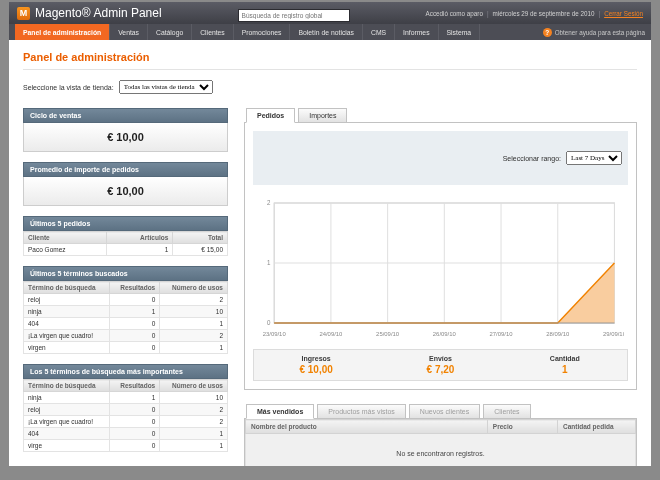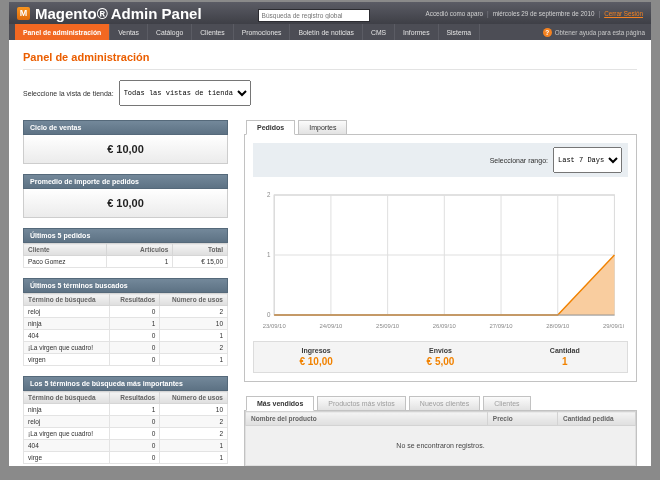--- a/index.html
+++ b/index.html
@@ -4,21 +4,21 @@
 <style>
   * { box-sizing: border-box; margin: 0; padding: 0; }
   html,body { width:660px; height:480px; overflow:hidden; }
   body { background:#8a8a8a; font-family:"Liberation Sans", sans-serif; position:relative; }
   .page { position:absolute; left:9px; top:2px; width:642px; height:464px; background:#ffffff; overflow:hidden; }
 
   
   .hdr { height:22px; background:linear-gradient(#5b5c65,#3e3f46); display:flex; align-items:center; padding:0 8px; }
   .logo { width:13px; height:13px; background:linear-gradient(#f7941e,#e06a0a); color:#fff; font-weight:bold; font-size:9px;
           display:flex; align-items:center; justify-content:center; border-radius:2px; margin-right:5px; flex:none; }
-  .brand { color:#fff; font-size:15px; font-weight:bold; white-space:nowrap; }
+  .brand { color:#fff; font-size:12px; font-weight:normal; white-space:nowrap; }
   .brand .prod { margin-left:3px; }
   .hdr-search { margin:0 auto; }
   .search-input { width:112px; height:13px; font-size:6.5px; border:1px solid #2c2c31; padding:0 3px; font-family:inherit; }
   .hdr-right { display:flex; align-items:center; gap:4px; color:#d2d2d2; font-size:6.3px; white-space:nowrap; }
   .sep { color:#84848d; }
   .logout { color:#f58220; text-decoration:underline; cursor:pointer; }
 
   
   .nav { height:16px; background:#4c4d55; display:flex; align-items:stretch; padding:0 6px; }
   .nav-item { color:#e3e3e3; font-size:6.8px; padding:0 8px; display:flex; align-items:center;
@@ -26,21 +26,21 @@
   .nav-item.active { background:#f26822; color:#fff; font-weight:bold; }
   .nav-help { margin-left:auto; display:flex; align-items:center; gap:3px; color:#c9c9c9; font-size:6.3px; }
   .help-icon { width:9px; height:9px; border-radius:50%; background:#f58220; color:#fff; font-size:6.5px; font-weight:bold;
                display:flex; align-items:center; justify-content:center; }
 
   
   .content { padding:8px 14px; }
   .page-title { color:#eb5e00; font-size:11px; font-weight:bold; margin:3px 0 6px; }
   .rule { border:none; border-top:1px solid #e3e3e3; margin:0 0 10px; }
   .store-row { font-size:7px; color:#2f2f2f; margin-bottom:14px; display:flex; align-items:center; gap:5px; }
-  select { font-size:7px; height:26px; font-family:Liberation Mono, monospace; }
+  select { font-size:7px; height:14px; font-family:Liberation Serif, serif; }
 
   .cols { display:flex; gap:16px; align-items:flex-start; }
   .left { width:205px; flex:none; }
   .right { flex:1; min-width:0; }
 
   
   .box { margin-bottom:10px; }
   .box-hd { background:linear-gradient(#73889a,#5d7284); border:1px solid #55697a; color:#fff; font-size:7px;
             font-weight:bold; padding:3px 6px; }
   .box-val { border:1px solid #cdcdcd; border-top:none; background:linear-gradient(#ffffff,#ebebeb);
@@ -54,21 +54,21 @@
 
   
   .tabs { display:flex; align-items:flex-end; border-bottom:1px solid #c2c2c2; padding-left:2px; }
   .tab { font-size:7px; padding:3px 10px; border:1px solid #c2c2c2; background:linear-gradient(#fbfbfb,#e2e2e2);
          margin-right:3px; margin-bottom:-1px; color:#333; cursor:pointer; white-space:nowrap; }
   .tab.active { background:#fff; font-weight:bold; border-bottom-color:#fff; }
   .tab.disabled { color:#9d9d9d; }
   .panel { border:1px solid #c2c2c2; border-top:none; background:#fff; }
   .panel-pad { padding:8px; }
 
-  .range-bar { background:#e9eef2; padding:4px 6px; display:flex; justify-content:flex-end; align-items:center; gap:5px;
+  .range-bar { background:#e9eef2; padding:20px 6px; display:flex; justify-content:flex-end; align-items:center; gap:5px;
                font-size:7px; color:#2f2f2f; margin-bottom:8px; }
   .chart-wrap { margin:0 4px 8px; }
   .chart-wrap svg { display:block; width:100%; height:148px; }
 
   .totals { display:flex; background:#f4f4f4; border:1px solid #dcdcdc; padding:5px 0; }
   .total-cell { flex:1; text-align:center; }
   .total-label { font-size:7px; font-weight:bold; color:#3a3a3a; }
   .total-value { font-size:10px; font-weight:bold; color:#f18200; margin-top:2px; }
 
   .section-gap { height:14px; }
@@ -288,21 +288,21 @@
                 <line x1="18" y1="130" x2="374" y2="130" stroke="#9a9a9a" stroke-width="1"></line>
               </svg>
           </div>
           <div class="totals">
             <div class="total-cell">
               <div class="total-label">Ingresos</div>
               <div class="total-value">€ 10,00</div>
             </div>
             <div class="total-cell">
               <div class="total-label">Envíos</div>
-              <div class="total-value">€ 5,00</div>
+              <div class="total-value">€ 7,20</div>
             </div>
             <div class="total-cell">
               <div class="total-label">Cantidad</div>
               <div class="total-value">1</div>
             </div>
           </div>
         </div>
 
         <div class="section-gap"></div>
 

